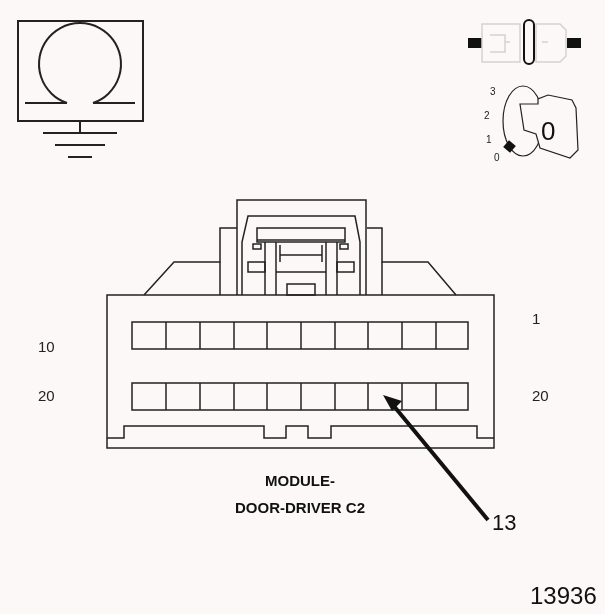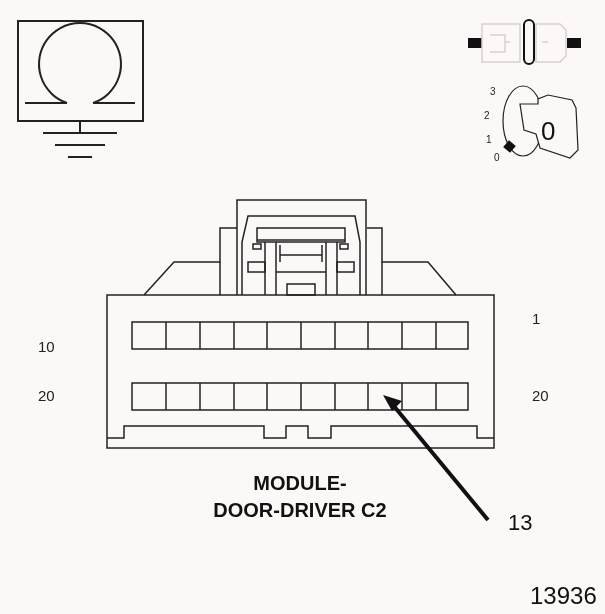--- a/index.html
+++ b/index.html
@@ -5,22 +5,22 @@
   html, body { margin: 0; padding: 0; }
   body {
     width: 605px; height: 614px;
     background: #fdf8f8;
     position: relative;
     overflow: hidden;
     font-family: "Liberation Sans", sans-serif;
   }
   svg.diagram { position: absolute; left: 0; top: 0; }
   .pin-label { position: absolute; font-size: 15px; color: #222; }
-  .title-line { position: absolute; font-size: 20px; font-weight: bold; color: #111; text-align: center; width: 260px; }
-  .callout { position: absolute; font-size: 22px; color: #111; margin-left: 16px; }
+  .title-line { position: absolute; font-size: 15px; font-weight: bold; color: #111; text-align: center; width: 260px; }
+  .callout { position: absolute; font-size: 22px; color: #111; }
   .fig-number { position: absolute; font-size: 24px; color: #111; }
   .key-pos { font-size: 10px; fill: #222; font-family: "Liberation Sans", sans-serif; }
   .key-label { font-size: 26px; fill: #111; font-family: "Liberation Sans", sans-serif; }
 </style>
 </head>
 <body>
 
 <svg class="diagram" width="605" height="614" viewBox="0 0 605 614" xmlns="http://www.w3.org/2000/svg">
 
   <g stroke="#222" fill="none" stroke-width="2">

